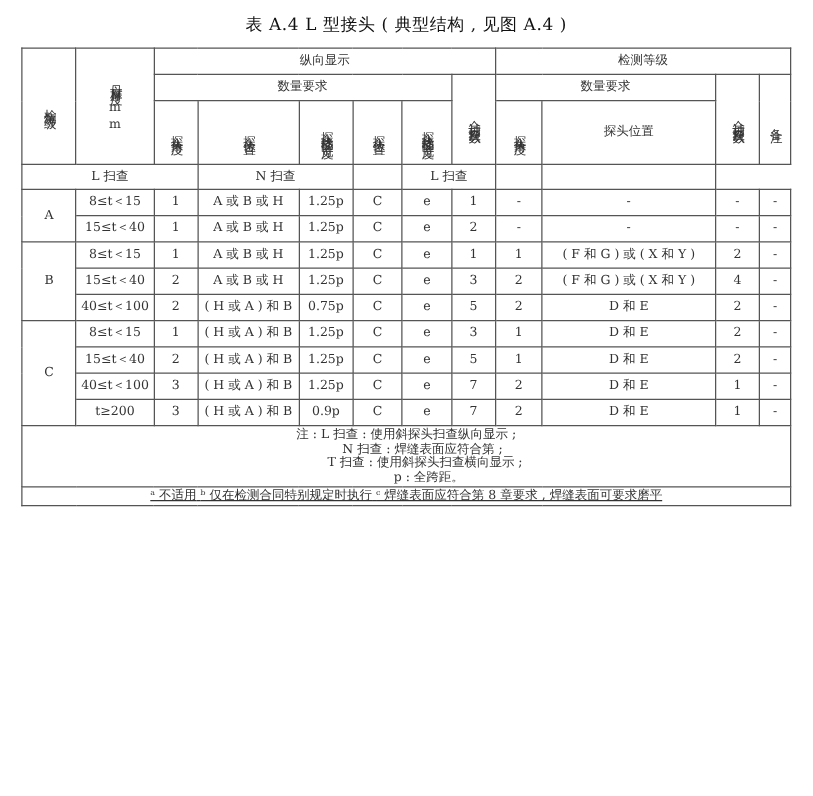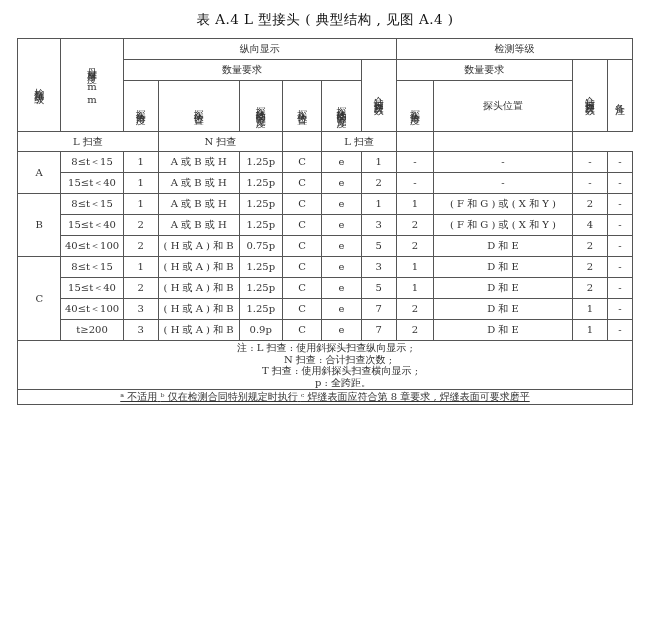--- a/index.html
+++ b/index.html
@@ -265,21 +265,21 @@
         <td>7</td>
         <td>2</td>
         <td>D 和 E</td>
         <td>1</td>
         <td class="faint">-</td>
       </tr>
 
       <tr>
         <td colspan="12" class="note-cell">
           <span class="ind">注 : L 扫查 : 使用斜探头扫查纵向显示 ;</span>
-          <span class="ind" style="padding-left:26px">N 扫查 : 合计扫查次数 ;</span>
+          <span class="ind" style="padding-left:26px">N 扫查 : 焊缝表面应符合第 ;</span>
           <span class="ind" style="padding-left:30px">T 扫查 : 使用斜探头扫查横向显示 ;</span>
           <span class="ind" style="padding-left:36px">p : 全跨距。</span>
         </td>
       </tr>
       <tr class="thick-bottom">
         <td colspan="12" class="foot-cell">
           <span class="ind">ᵃ 不适用</span>
           <span class="ind">ᵇ 仅在检测合同特别规定时执行</span>
           <span class="ind">ᶜ 焊缝表面应符合第 8 章要求 , 焊缝表面可要求磨平</span>
         </td>

